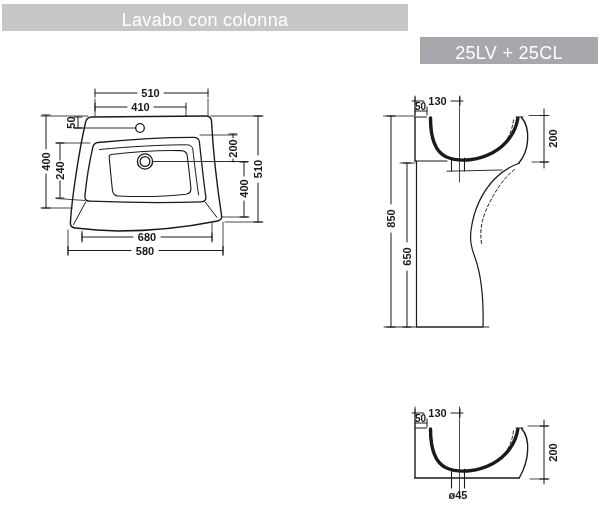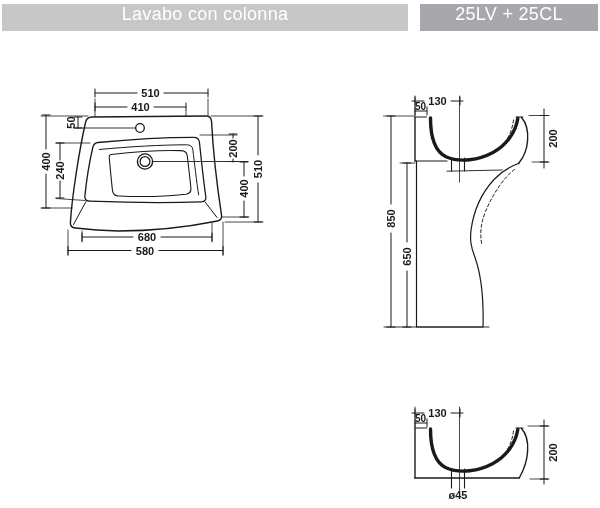--- a/index.html
+++ b/index.html
@@ -1,25 +1,25 @@
 <!DOCTYPE html>
 <html><head>
 <meta charset="utf-8">
 <style>
   html,body{margin:0;padding:0;background:#ffffff;}
   .stage{
     position:relative;width:600px;height:508px;background:#ffffff;overflow:hidden;
     font-family:"Liberation Sans",sans-serif;
   }
   .bar{
-    position:absolute;top:4px;height:27px;display:flex;align-items:flex-start;justify-content:center;
+    position:absolute;top:4px;height:27px;display:flex;align-items:flex-end;justify-content:center;
     color:#ffffff;font-size:18px;letter-spacing:.3px;
   }
   .bar-title{left:2px;width:406px;background:#c5c7c9;}
-  .bar-code{left:420px;width:178px;background:#a6a8ab;}
+  .bar-code{left:420px;width:178px;background:#a6a8ab;margin-top:33px;}
   svg{position:absolute;left:0;top:0;}
   .dimtxt{
     font-family:"Liberation Sans",sans-serif;font-weight:bold;font-size:11px;fill:#1a1a1a;
   }
   .dimtxt-s{
     font-family:"Liberation Sans",sans-serif;font-weight:bold;font-size:10px;fill:#1a1a1a;
   }
 </style>
 </head>
 <body>

